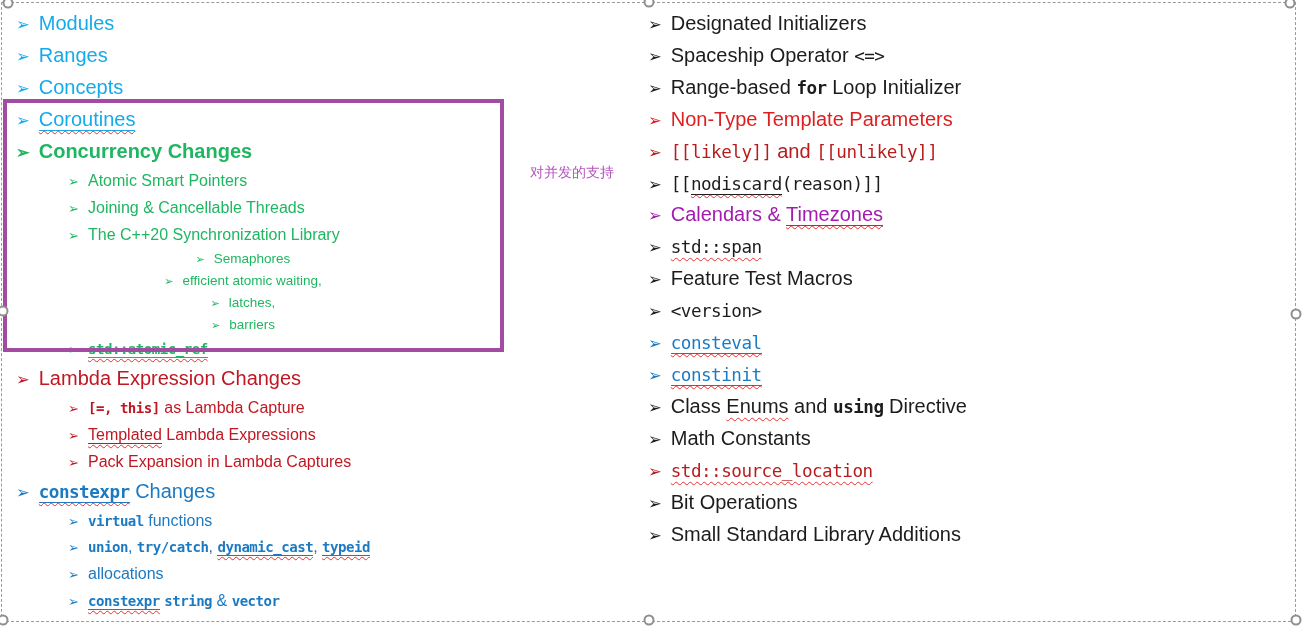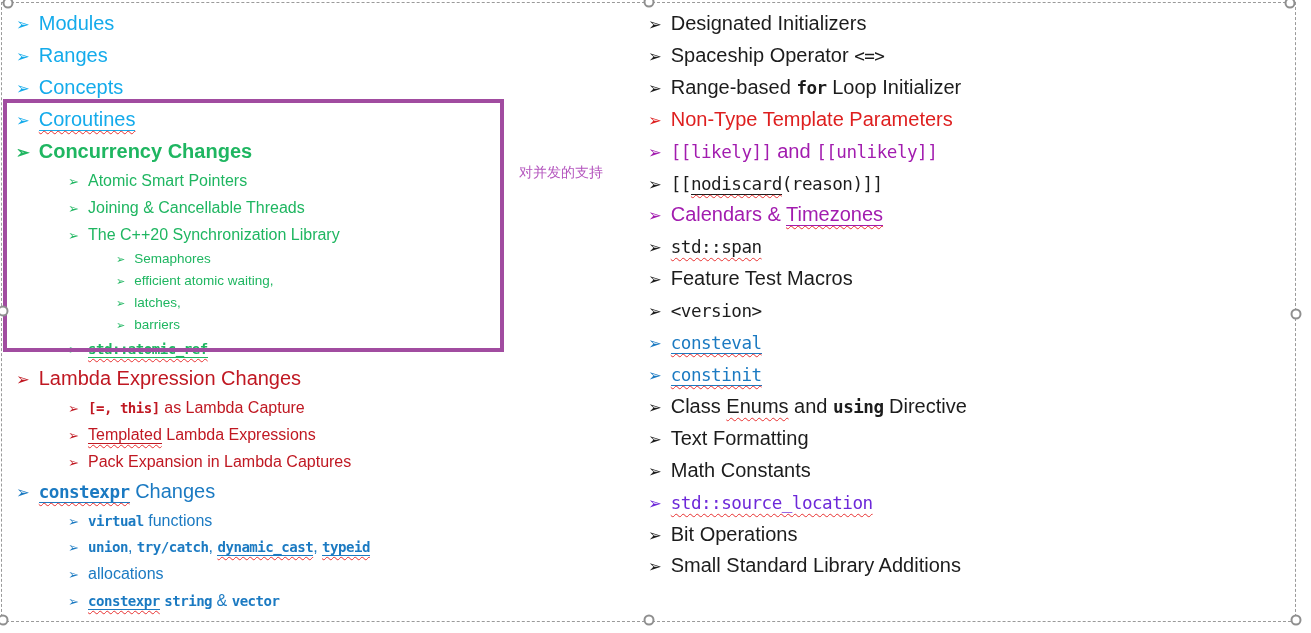--- a/index.html
+++ b/index.html
@@ -14,29 +14,29 @@
   .hlbox{position:absolute;left:3px;top:99px;width:501px;height:253px;
          border:4px solid #A14CA0;box-sizing:border-box;background:transparent;}
   
   .col{position:absolute;top:8px;white-space:nowrap;}
   .col-left{left:16px;}
   .col-right{left:648px;}
   .row{display:block;}
   .lvl1{font-size:20px;line-height:31px;}
   .col-right .lvl1{line-height:30.9px;}
   .lvl2{font-size:16px;line-height:25.8px;padding-left:52px;}
-  .lvl3{font-size:13.5px;line-height:22px;padding-left:100px;}
+  .lvl3{font-size:13.5px;line-height:22px;padding-left:100px;text-align:center;}
   .bullet{display:inline-block;font-size:0.82em;margin-right:9px;}
   .m{font-family:"DejaVu Sans Mono","Liberation Mono",monospace;font-size:0.88em;letter-spacing:-0.5px;}
   .b{font-weight:bold;}
   .u{border-bottom:1.6px solid currentColor;}
   .w{text-decoration-line:underline;text-decoration-style:wavy;
      text-decoration-color:#e83030;text-decoration-thickness:1px;text-underline-offset:3.5px;}
   .u.w{border-bottom:1.6px solid currentColor;text-align:right;}
-  .annotation{position:absolute;left:519px;top:164px;font-size:14px;}
+  .annotation{position:absolute;left:530px;top:164px;font-size:14px;}
 </style>
 </head>
 <body>
 
 <div class="screen">
 
   <div class="selbox"></div>
 
   <div class="col col-left" id="col-left">
       <div class="row lvl1" style="color: rgb(20, 171, 235);"><span class="bullet">➢</span><span>Modules</span></div>
@@ -60,32 +60,31 @@
       <div class="row lvl2" style="color: rgb(27, 122, 194);"><span class="bullet">➢</span><span class="m b">virtual</span><span> functions</span></div>
       <div class="row lvl2" style="color: rgb(27, 122, 194);"><span class="bullet">➢</span><span class="m b">union</span><span>, </span><span class="m b">try/catch</span><span>, </span><span class="m b u w">dynamic_cast</span><span>, </span><span class="m b u w">typeid</span></div>
       <div class="row lvl2" style="color: rgb(27, 122, 194);"><span class="bullet">➢</span><span>allocations</span></div>
       <div class="row lvl2" style="color: rgb(27, 122, 194);"><span class="bullet">➢</span><span class="m b u w">constexpr</span><span> </span><span class="m b">string</span><span> &amp; </span><span class="m b">vector</span></div>
     </div>
   <div class="col col-right" id="col-right">
       <div class="row lvl1" style="color: rgb(28, 28, 28);"><span class="bullet">➢</span><span>Designated Initializers</span></div>
       <div class="row lvl1" style="color: rgb(28, 28, 28);"><span class="bullet">➢</span><span>Spaceship Operator </span><span class="m">&lt;=&gt;</span></div>
       <div class="row lvl1" style="color: rgb(28, 28, 28);"><span class="bullet">➢</span><span>Range-based </span><span class="m b">for</span><span> Loop Initializer</span></div>
       <div class="row lvl1" style="color: rgb(222, 31, 31);"><span class="bullet">➢</span><span>Non-Type Template Parameters</span></div>
-      <div class="row lvl1" style="color: #a21caf;"><span class="bullet">➢</span><span class="m">[[likely]]</span><span> and </span><span class="m">[[unlikely]]</span></div>
+      <div class="row lvl1" style="color: #b91c1c;"><span class="bullet">➢</span><span class="m">[[likely]]</span><span> and </span><span class="m">[[unlikely]]</span></div>
       <div class="row lvl1" style="color: rgb(28, 28, 28);"><span class="bullet">➢</span><span class="m">[[</span><span class="m u w">nodiscard</span><span class="m">(reason)]]</span></div>
       <div class="row lvl1" style="color: #a21caf;"><span class="bullet">➢</span><span>Calendars &amp; </span><span class="u w">Timezones</span></div>
       <div class="row lvl1" style="color: rgb(28, 28, 28);"><span class="bullet">➢</span><span class="m w">std::span</span></div>
       <div class="row lvl1" style="color: rgb(28, 28, 28);"><span class="bullet">➢</span><span>Feature Test Macros</span></div>
       <div class="row lvl1" style="color: rgb(28, 28, 28);"><span class="bullet">➢</span><span class="m">&lt;version&gt;</span></div>
       <div class="row lvl1" style="color: rgb(27, 122, 194);"><span class="bullet">➢</span><span class="m u w">consteval</span></div>
       <div class="row lvl1" style="color: rgb(27, 122, 194);"><span class="bullet">➢</span><span class="m u w">constinit</span></div>
       <div class="row lvl1" style="color: rgb(28, 28, 28);"><span class="bullet">➢</span><span>Class </span><span class="w">Enums</span><span> and </span><span class="m b">using</span><span> Directive</span></div>
-      <div class="row lvl1" style="color: rgb(28, 28, 28);"><span class="bullet">➢</span><span>Text Formatting</span></div>
       <div class="row lvl1" style="color: rgb(28, 28, 28);"><span class="bullet">➢</span><span>Math Constants</span></div>
-      <div class="row lvl1" style="color: #6d28d9;"><span class="bullet">➢</span><span class="m w">std::source_location</span></div>
+      <div class="row lvl1" style="color: #b91c1c;"><span class="bullet">➢</span><span class="m w">std::source_location</span></div>
       <div class="row lvl1" style="color: rgb(28, 28, 28);"><span class="bullet">➢</span><span>Bit Operations</span></div>
       <div class="row lvl1" style="color: rgb(28, 28, 28);"><span class="bullet">➢</span><span>Small Standard Library Additions</span></div>
     </div>
 
   <div class="hlbox" style="border-color: rgb(161, 76, 160);"></div>
 
   <div class="annotation" id="annotation" style="color: rgb(180, 85, 190);">对并发的支持</div>
 
   <div id="handles">
       <div class="handle" style="left: 8px; top: 3px; border-color: rgb(143, 143, 143);"></div>

